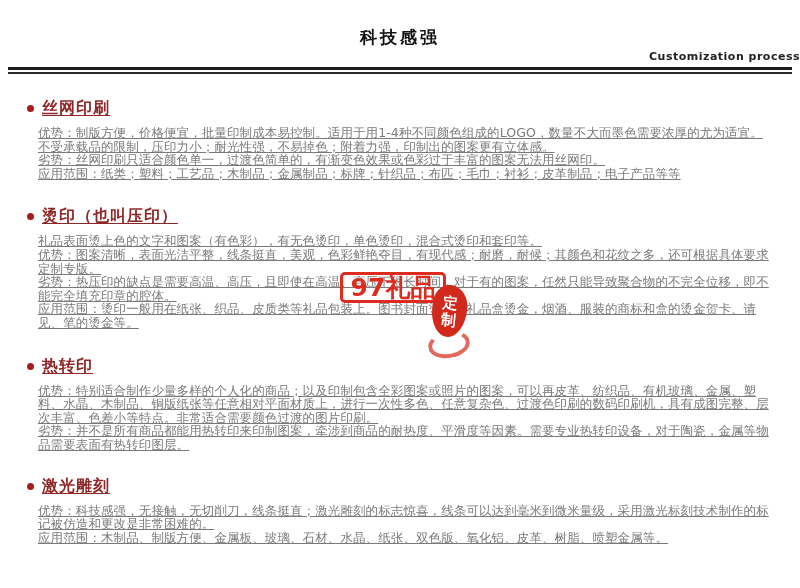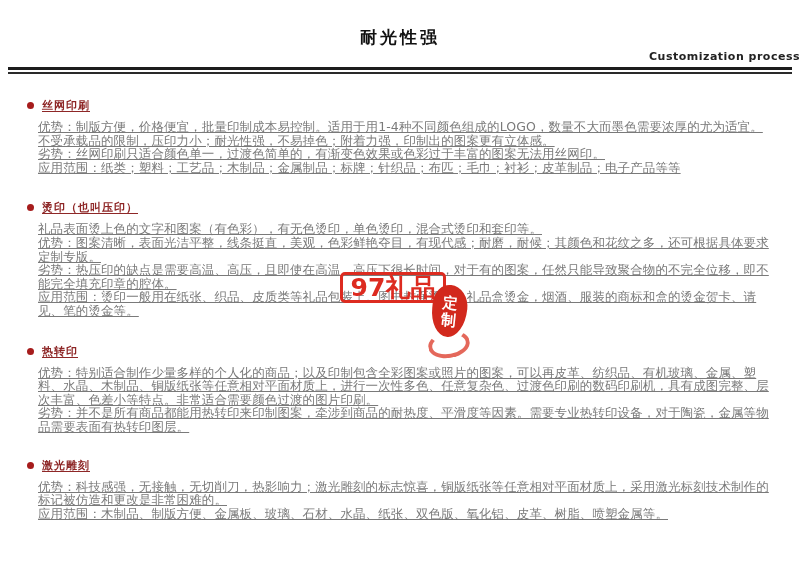--- a/index.html
+++ b/index.html
@@ -45,21 +45,21 @@
     margin-bottom: 7px;
   }
   .bullet {
     width: 7px;
     height: 7px;
     border-radius: 50%;
     background: #a61c1c;
     flex: 0 0 auto;
   }
   .sec-title {
-    font-size: 11px;
+    font-size: 16px;
     font-weight: bold;
     color: #8e2727;
     text-decoration: underline;
     text-underline-offset: 2px;
     letter-spacing: 1px;
   }
   .sec-body { padding-left: 11px; }
   .sec-body p {
     font-size: 12.5px;
     line-height: 13.6px;
@@ -122,21 +122,21 @@
     border-radius: 50%;
     transform: rotate(-10deg);
     opacity: 0.9;
   }
 </style>
 </head>
 <body>
 
 <div class="page">
 
-  <div class="hdr-title">耐光性强</div>
+  <div class="hdr-title">科技感强</div>
   <div class="hdr-sub">Customization process</div>
   <div class="rule-wrap">
     <div class="rule-thick"></div>
     <div class="rule-thin"></div>
   </div>
 
   <div class="content">
 
     <div class="section s1">
       <div class="sec-head">
@@ -173,21 +173,21 @@
         <p>劣势：并不是所有商品都能用热转印来印制图案，牵涉到商品的耐热度、平滑度等因素。需要专业热转印设备，对于陶瓷，金属等物品需要表面有热转印图层。</p>
       </div>
     </div>
 
     <div class="section s4">
       <div class="sec-head">
         <span class="bullet"></span>
         <span class="sec-title">激光雕刻</span>
       </div>
       <div class="sec-body">
-        <p>优势：科技感强，无接触，无切削刀，热影响力；激光雕刻的标志惊喜，铜版纸张等任意相对平面材质上，采用激光标刻技术制作的标记被仿造和更改是非常困难的。</p>
+        <p>优势：科技感强，无接触，无切削刀，线条挺直；激光雕刻的标志惊喜，线条可以达到毫米到微米量级，采用激光标刻技术制作的标记被仿造和更改是非常困难的。</p>
         <p>应用范围：木制品、制版方便、金属板、玻璃、石材、水晶、纸张、双色版、氧化铝、皮革、树脂、喷塑金属等。</p>
       </div>
     </div>
 
   </div>
 
   <div class="wm-box">
     <span class="wm-text">97礼品</span>
   </div>
   <div class="seal-blob">

